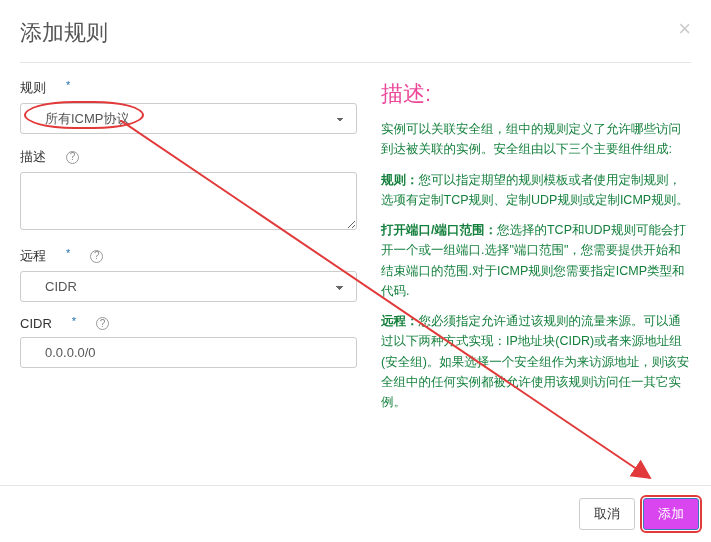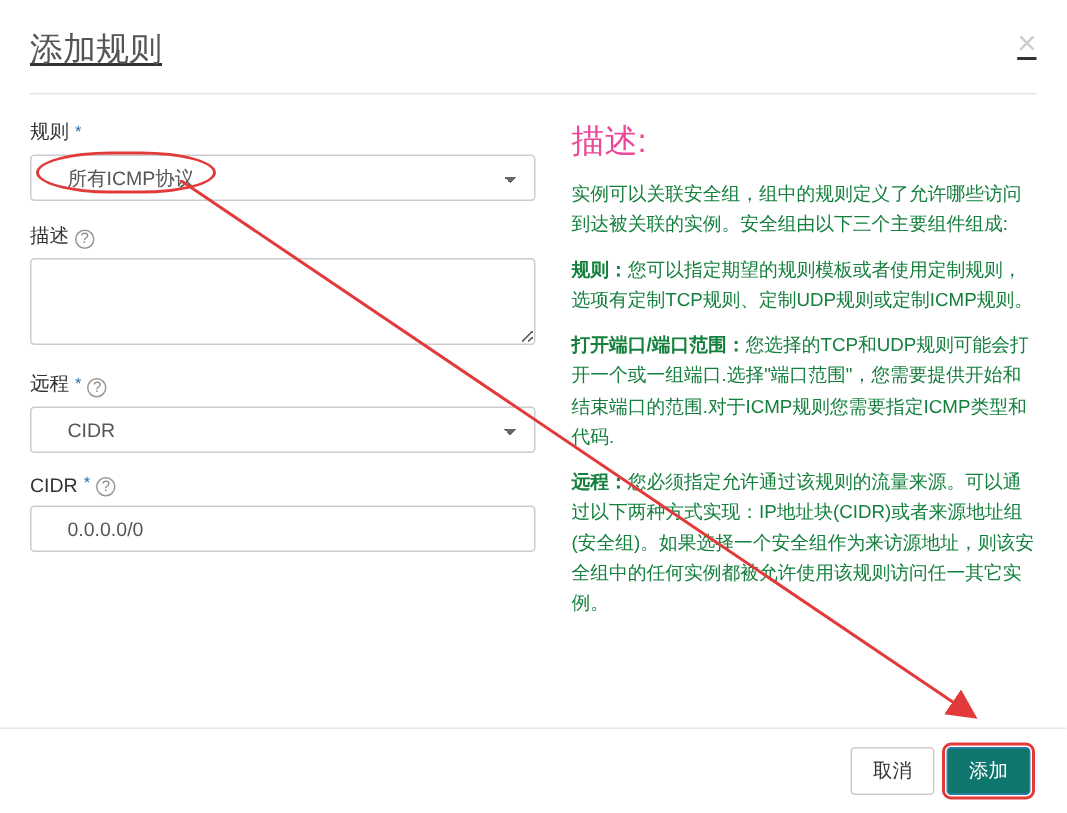--- a/index.html
+++ b/index.html
@@ -14,32 +14,31 @@
       overflow: hidden;
     }
     .modal { padding: 18px 20px 0 20px; }
     .modal-header {
       display: flex;
       justify-content: space-between;
       align-items: flex-start;
       border-bottom: 1px solid #e5e5e5;
       padding-bottom: 14px;
       margin-bottom: 16px;
-      text-decoration: underline;
     }
     .modal-title { font-size: 22px; color: #555; font-weight: 400; }
     .close-btn { color: #ccc; font-size: 22px; cursor: pointer; line-height: 1; background: none; border: none; }
     .modal-body { display: flex; gap: 24px; }
     .left-col { flex: 1; max-width: 340px; }
     .right-col { flex: 1; max-width: 310px; }
     .form-group { margin-bottom: 14px; }
     .label-row {
       display: flex;
-      align-items: flex-end;
-      gap: 4px;
+      align-items: center;
+      gap: 20px;
       margin-bottom: 6px;
       font-size: 13px;
       color: #333;
     }
     .req { color: #1f6fb2; font-size: 11px; position: relative; top: -3px; }
     .help-icon {
       display: inline-flex;
       width: 13px; height: 13px;
       border: 1px solid #999;
       border-radius: 50%;
@@ -77,37 +76,37 @@
       border-radius: 50% / 60%;
       pointer-events: none;
     }
     .desc-title { font-size: 22px; color: #ec4899; margin-bottom: 10px; font-weight:400;}
     .desc-p { font-size: 12.5px; line-height: 1.62; color: #15803d; margin-bottom: 10px; }
     .desc-p b { font-weight: 700; }
     .modal-footer {
       position: absolute;
       left: 0; right: 0; bottom: 0;
       border-top: 1px solid #e5e5e5;
-      padding: 12px 24px;
+      padding: 12px 12px;
       display: flex;
       justify-content: flex-end;
       gap: 8px;
       background: #fff;
     }
     .btn {
       padding: 6px 14px;
       font-size: 13px;
       border-radius: 3px;
       cursor: pointer;
       border: 1px solid #ccc;
       background: #fff;
       color: #333;
     }
     .btn-primary {
-      background: #0f766e;
+      background: #d946ef;
       border-color: #357ebd;
       color: #fff;
     }
     .btn-highlight { outline: 2px solid #e23a3a; outline-offset: 1px; }
     .arrow-svg {
       position: absolute;
       left: 120px; top: 120px;
       width: 560px; height: 400px;
       pointer-events: none;
       z-index: 5;

